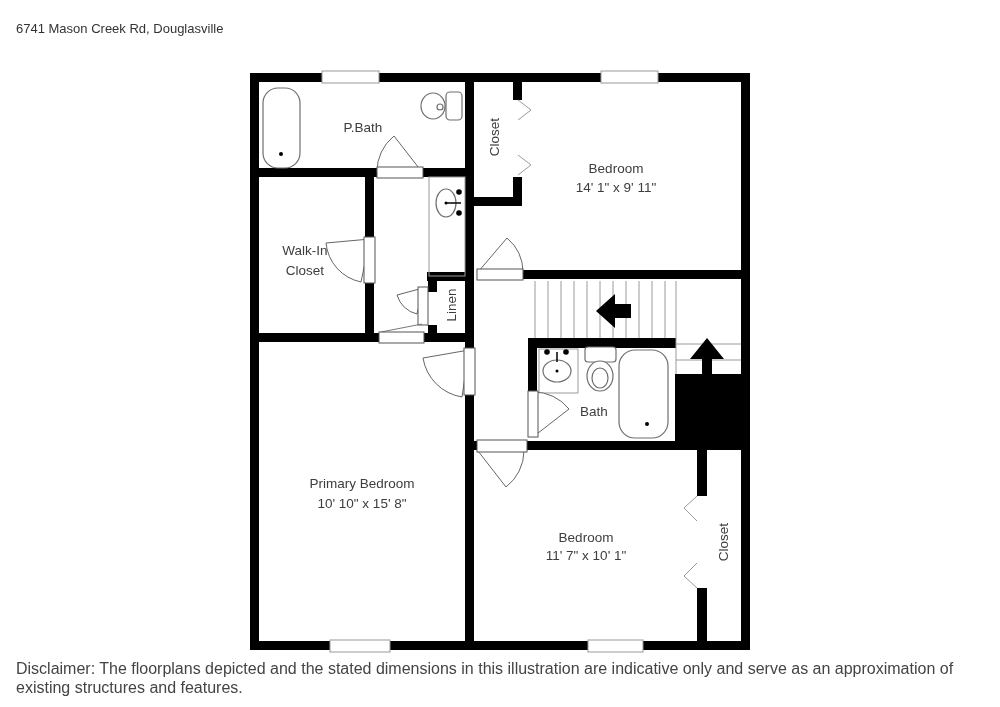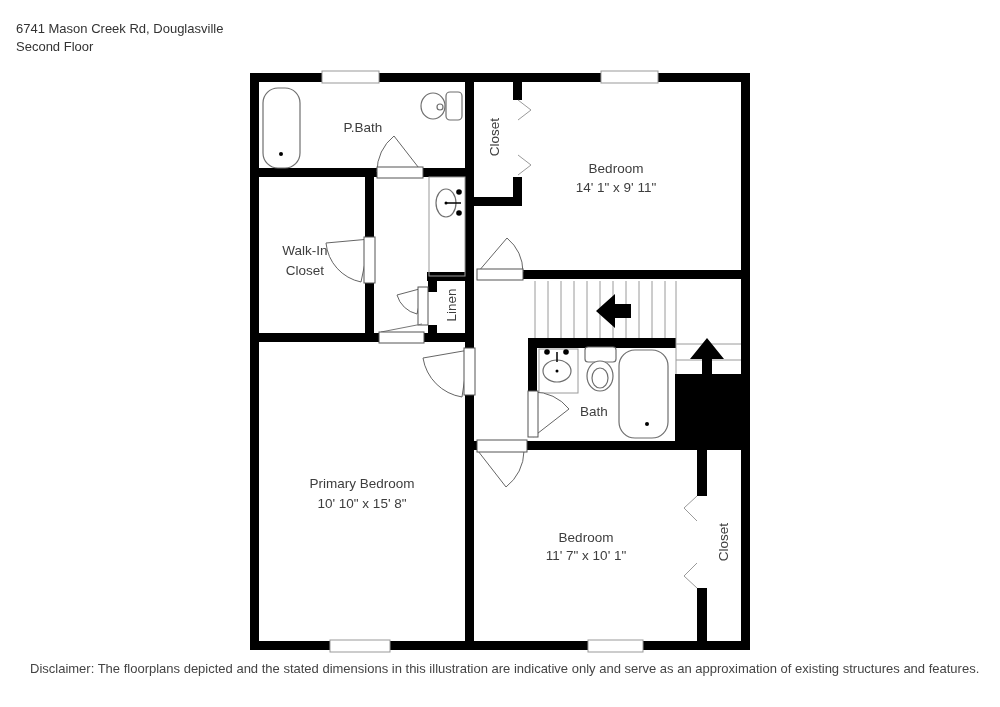--- a/index.html
+++ b/index.html
@@ -1,36 +1,35 @@
 <!DOCTYPE html>
 <html><head>
 <meta charset="utf-8">
 <style>
   html,body{margin:0;padding:0;background:#fff;}
   #stage{position:relative;width:980px;height:707px;background:#ffffff;overflow:hidden;
          font-family:"Liberation Sans", sans-serif;}
   #plan-svg{position:absolute;left:0;top:0;}
   .hdr{position:absolute;left:16px;top:20px;font-size:13px;color:#333;line-height:18px;}
-  .ftr{position:absolute;left:30px;top:660px;font-size:13px;color:#444;line-height:18.5px;}
+  .ftr{position:absolute;left:16px;top:660px;font-size:16px;color:#444;line-height:18.5px;}
   .room-label{font-size:13.5px;fill:#3d3d3d;}
   .wall{fill:#000;}
   .thin{stroke:#9a9a9a;stroke-width:1;fill:none;}
   .fix{stroke:#6f6f6f;stroke-width:1.2;fill:#fff;}
   .leaf{fill:#fff;stroke:#555;stroke-width:1;}
   .swing{fill:#fff;stroke:#666;stroke-width:1;}
   .win{fill:#fff;stroke:#999;stroke-width:1;}
 </style>
 </head>
 <body>
 
 <div id="stage">
 
   <div class="hdr">
     <div>6741 Mason Creek Rd, Douglasville</div>
-    <div>Second Floor</div>
   </div>
 
   <svg id="plan-svg" width="1000" height="707" viewBox="0 0 1000 707">
 
     <g>
       <rect class="wall" x="250" y="73" width="500" height="9"></rect>
       <rect class="wall" x="250" y="73" width="9" height="577"></rect>
       <rect class="wall" x="741" y="73" width="9" height="577"></rect>
       <rect class="wall" x="250" y="641" width="500" height="9"></rect>
     </g>

